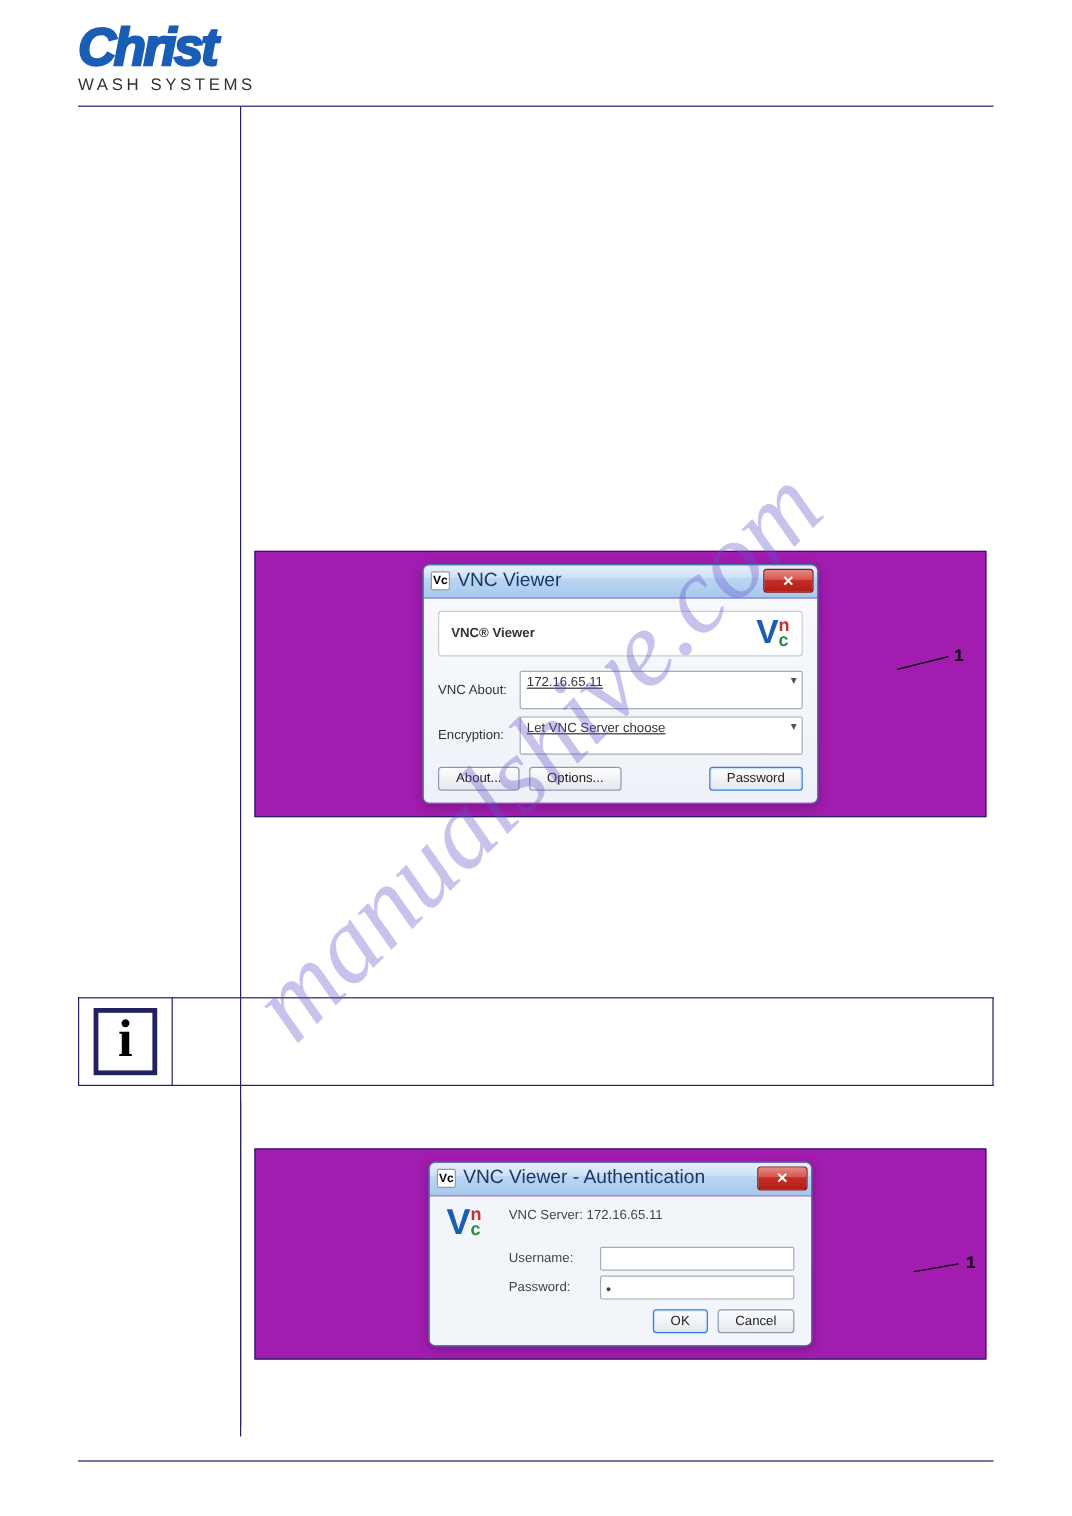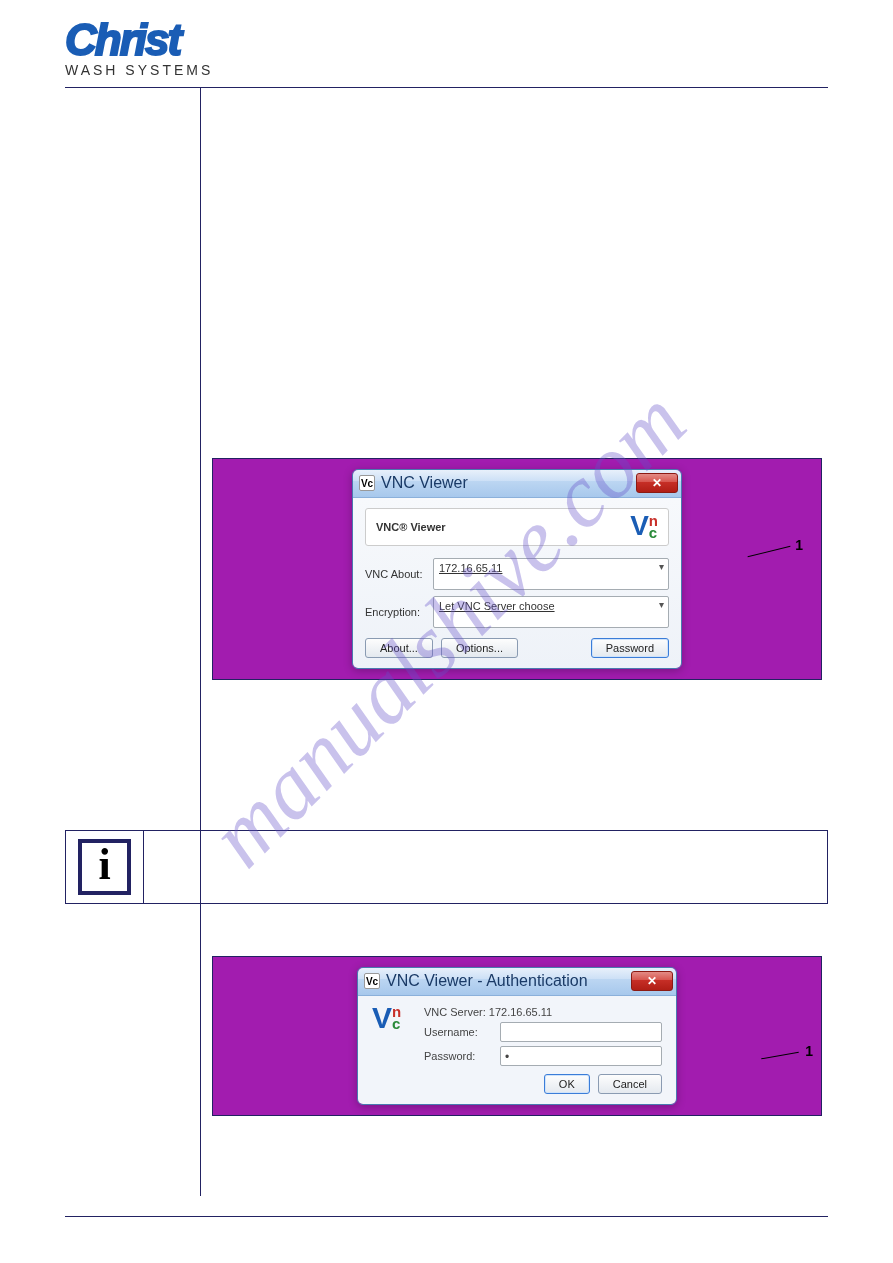--- a/index.html
+++ b/index.html
@@ -205,21 +205,21 @@
     font-weight: bold;
     font-size: 44px;
     color:#000;
     line-height:44px;
   }
   
   .win-dialog2 { width: 320px; }
   .auth-body { background:#f2f5fa; padding:10px 14px 10px 14px; }
   .auth-grid { display:grid; grid-template-columns: 46px 70px 1fr; gap:4px 6px; align-items:center; font-size:11px;color:#444; }
   .auth-logo { grid-row: 1 / span 3; align-self:start; }
-  .auth-srv { grid-column: 2 / span 2; font-size:11px; margin-bottom:0; }
+  .auth-srv { grid-column: 2 / span 2; font-size:11px; margin-bottom:16px; }
   .auth-input {
     background:#fff;border:1px solid #a5acb2;border-radius:2px;
     height:20px;padding:2px 4px;font-size:12px;line-height:16px;
   }
   .auth-btns { display:flex; justify-content:flex-end; gap:8px; margin-top:8px; }
   .spacer-top { height: 360px; }
   .hr-bottom {
     border:none;border-top:1px solid #222262;margin:20px 0 0 0;
   }
 </style>

